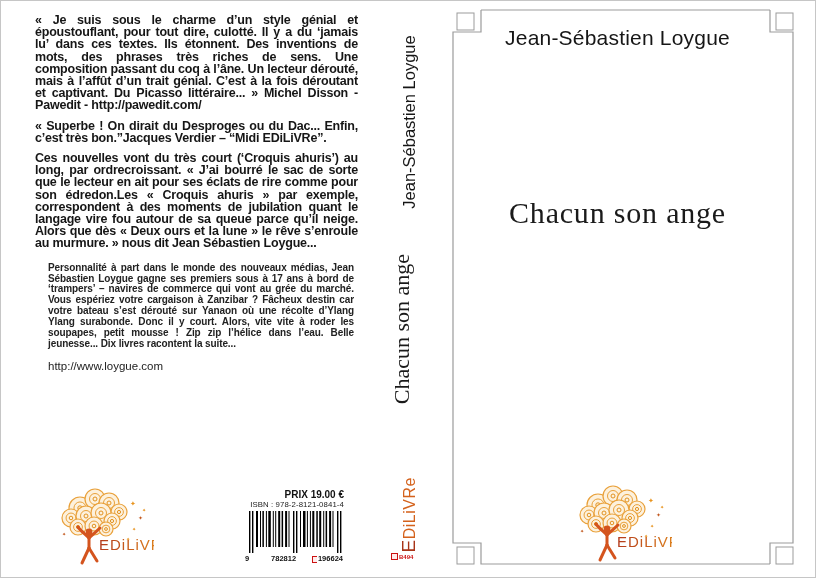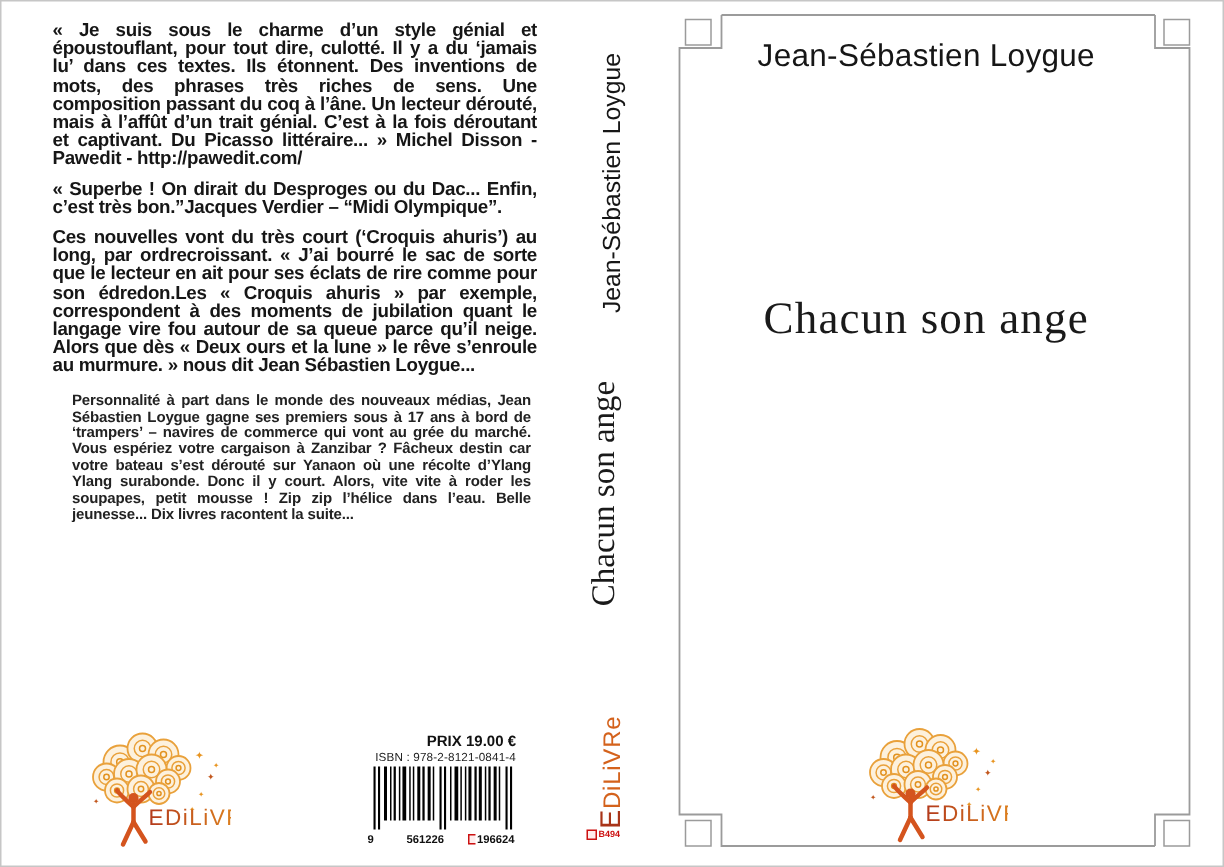--- a/index.html
+++ b/index.html
@@ -81,23 +81,24 @@
 </style>
 </head>
 <body>
 
 <div class="canvas">
 
   <div class="trim-border"></div>
 
   <div class="back-text">
     <p>« Je suis sous le charme d’un style génial et époustouflant, pour tout dire, culotté. Il y a du ‘jamais lu’ dans ces textes. Ils étonnent. Des inventions de mots, des phrases très riches de sens. Une composition passant du coq à l’âne. Un lecteur dérouté, mais à l’affût d’un trait génial. C’est à la fois déroutant et captivant. Du Picasso littéraire... » Michel Disson - Pawedit - http://pawedit.com/</p>
-    <p>« Superbe ! On dirait du Desproges ou du Dac... Enfin, c’est très bon.”Jacques Verdier – “Midi Olympique”.</p>
+    <p>« Superbe ! On dirait du Desproges ou du Dac... Enfin, c’est très bon.”Jacques Verdier – “Midi EDiLiVRe”.</p>
     <p>Ces nouvelles vont du très court (‘Croquis ahuris’) au long, par ordrecroissant. « J’ai bourré le sac de sorte que le lecteur en ait pour ses éclats de rire comme pour son édredon.Les « Croquis ahuris » par exemple, correspondent à des moments de jubilation quant le langage vire fou autour de sa queue parce qu’il neige. Alors que dès « Deux ours et la lune » le rêve s’enroule au murmure. » nous dit Jean Sébastien Loygue...</p>
     <div class="bio">Personnalité à part dans le monde des nouveaux médias, Jean Sébastien Loygue gagne ses premiers sous à 17 ans à bord de ‘trampers’ – navires de commerce qui vont au grée du marché. Vous espériez votre cargaison à Zanzibar ? Fâcheux destin car votre bateau s’est dérouté sur Yanaon où une récolte d’Ylang Ylang surabonde. Donc il y court. Alors, vite vite à roder les soupapes, petit mousse ! Zip zip l’hélice dans l’eau. Belle jeunesse... Dix livres racontent la suite...</div>
+    <div class="website">http://www.loygue.com</div>
   </div>
 
   <div class="logo logo-back">
     <svg class="edilivre-logo" width="112" height="84" viewBox="0 0 112 84">
         <defs>
           <linearGradient id="lg0" x1="0" y1="0" x2="1" y2="0">
             <stop offset="0" stop-color="#b33a1c"></stop>
             <stop offset="1" stop-color="#e8941f"></stop>
           </linearGradient>
         </defs>
@@ -181,21 +182,21 @@
         <rect x="68.30000000000001" y="2" width="2" height="36" fill="#000"></rect>
         <rect x="72.30000000000001" y="2" width="1.5" height="36" fill="#000"></rect>
         <rect x="75.20000000000002" y="2" width="2" height="36" fill="#000"></rect>
         <rect x="79.20000000000002" y="2" width="1" height="36" fill="#000"></rect>
         <rect x="81.60000000000002" y="2" width="1.5" height="36" fill="#000"></rect>
         <rect x="85.10000000000002" y="2" width="2" height="36" fill="#000"></rect>
         <rect x="88.50000000000003" y="2" width="1" height="36" fill="#000"></rect>
       </svg>
     <div class="digits-row">
       <span>9</span>
-      <span>561226</span>
+      <span>782812</span>
       <span>196624</span>
     </div>
   </div>
   <div class="pcode pcode-barcode">
     <span class="pcode-box"></span>
     <span>B494</span>
   </div>
 
   <div class="spine-author">Jean-Sébastien Loygue</div>
   <div class="spine-title">Chacun son ange</div>

